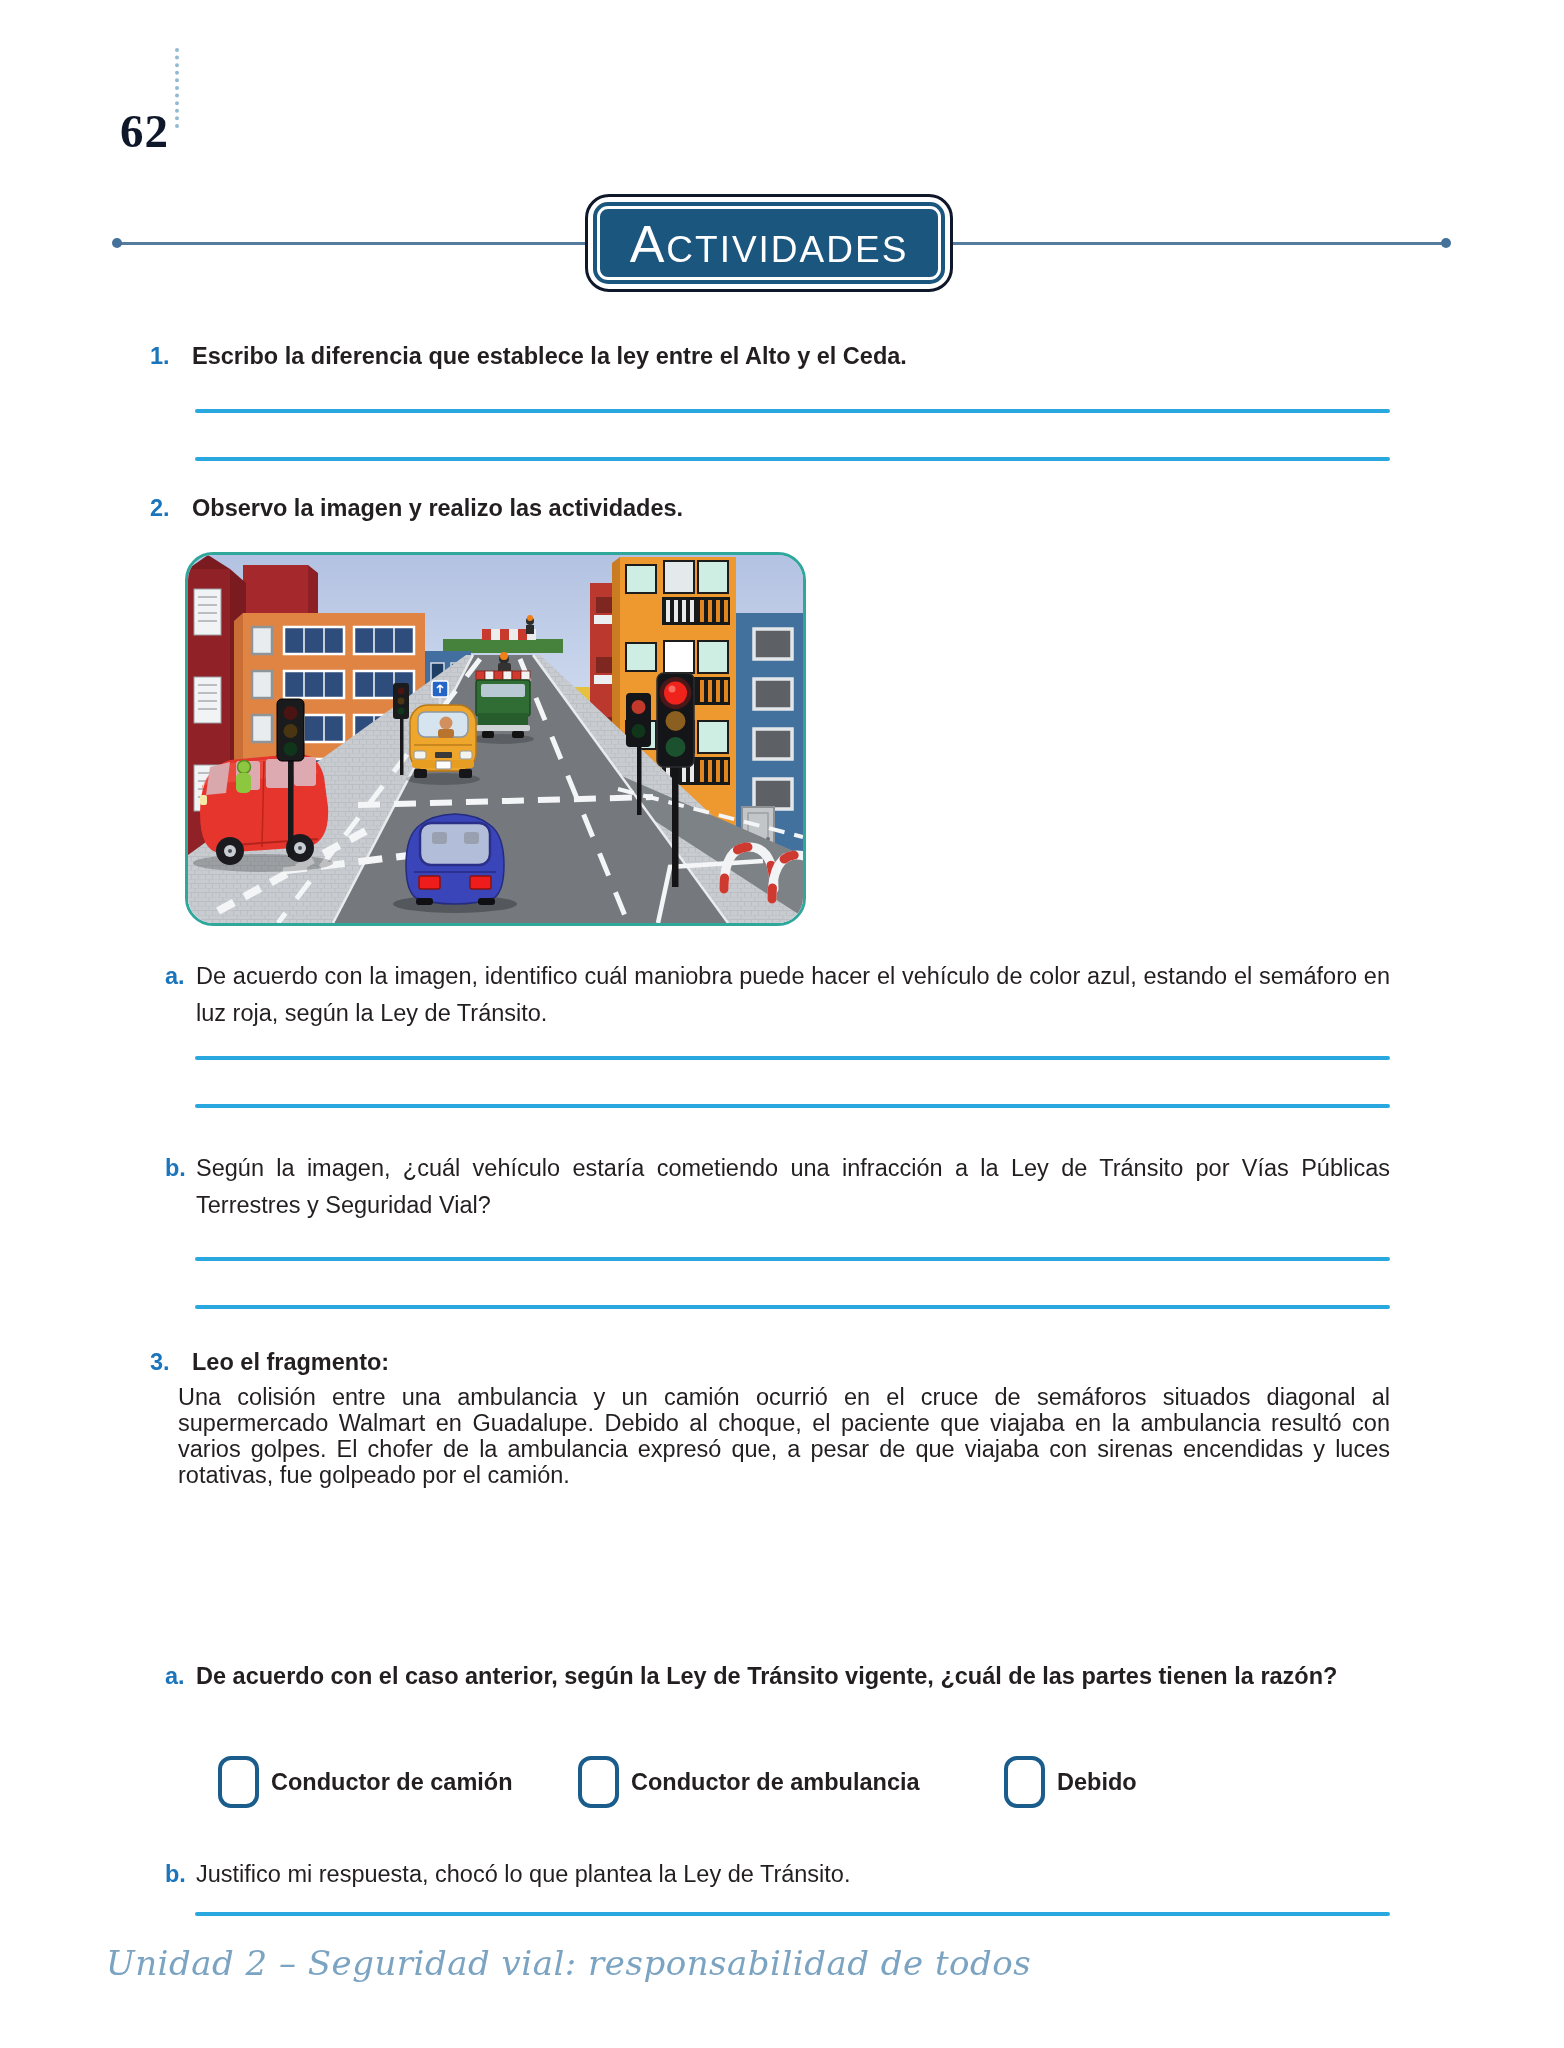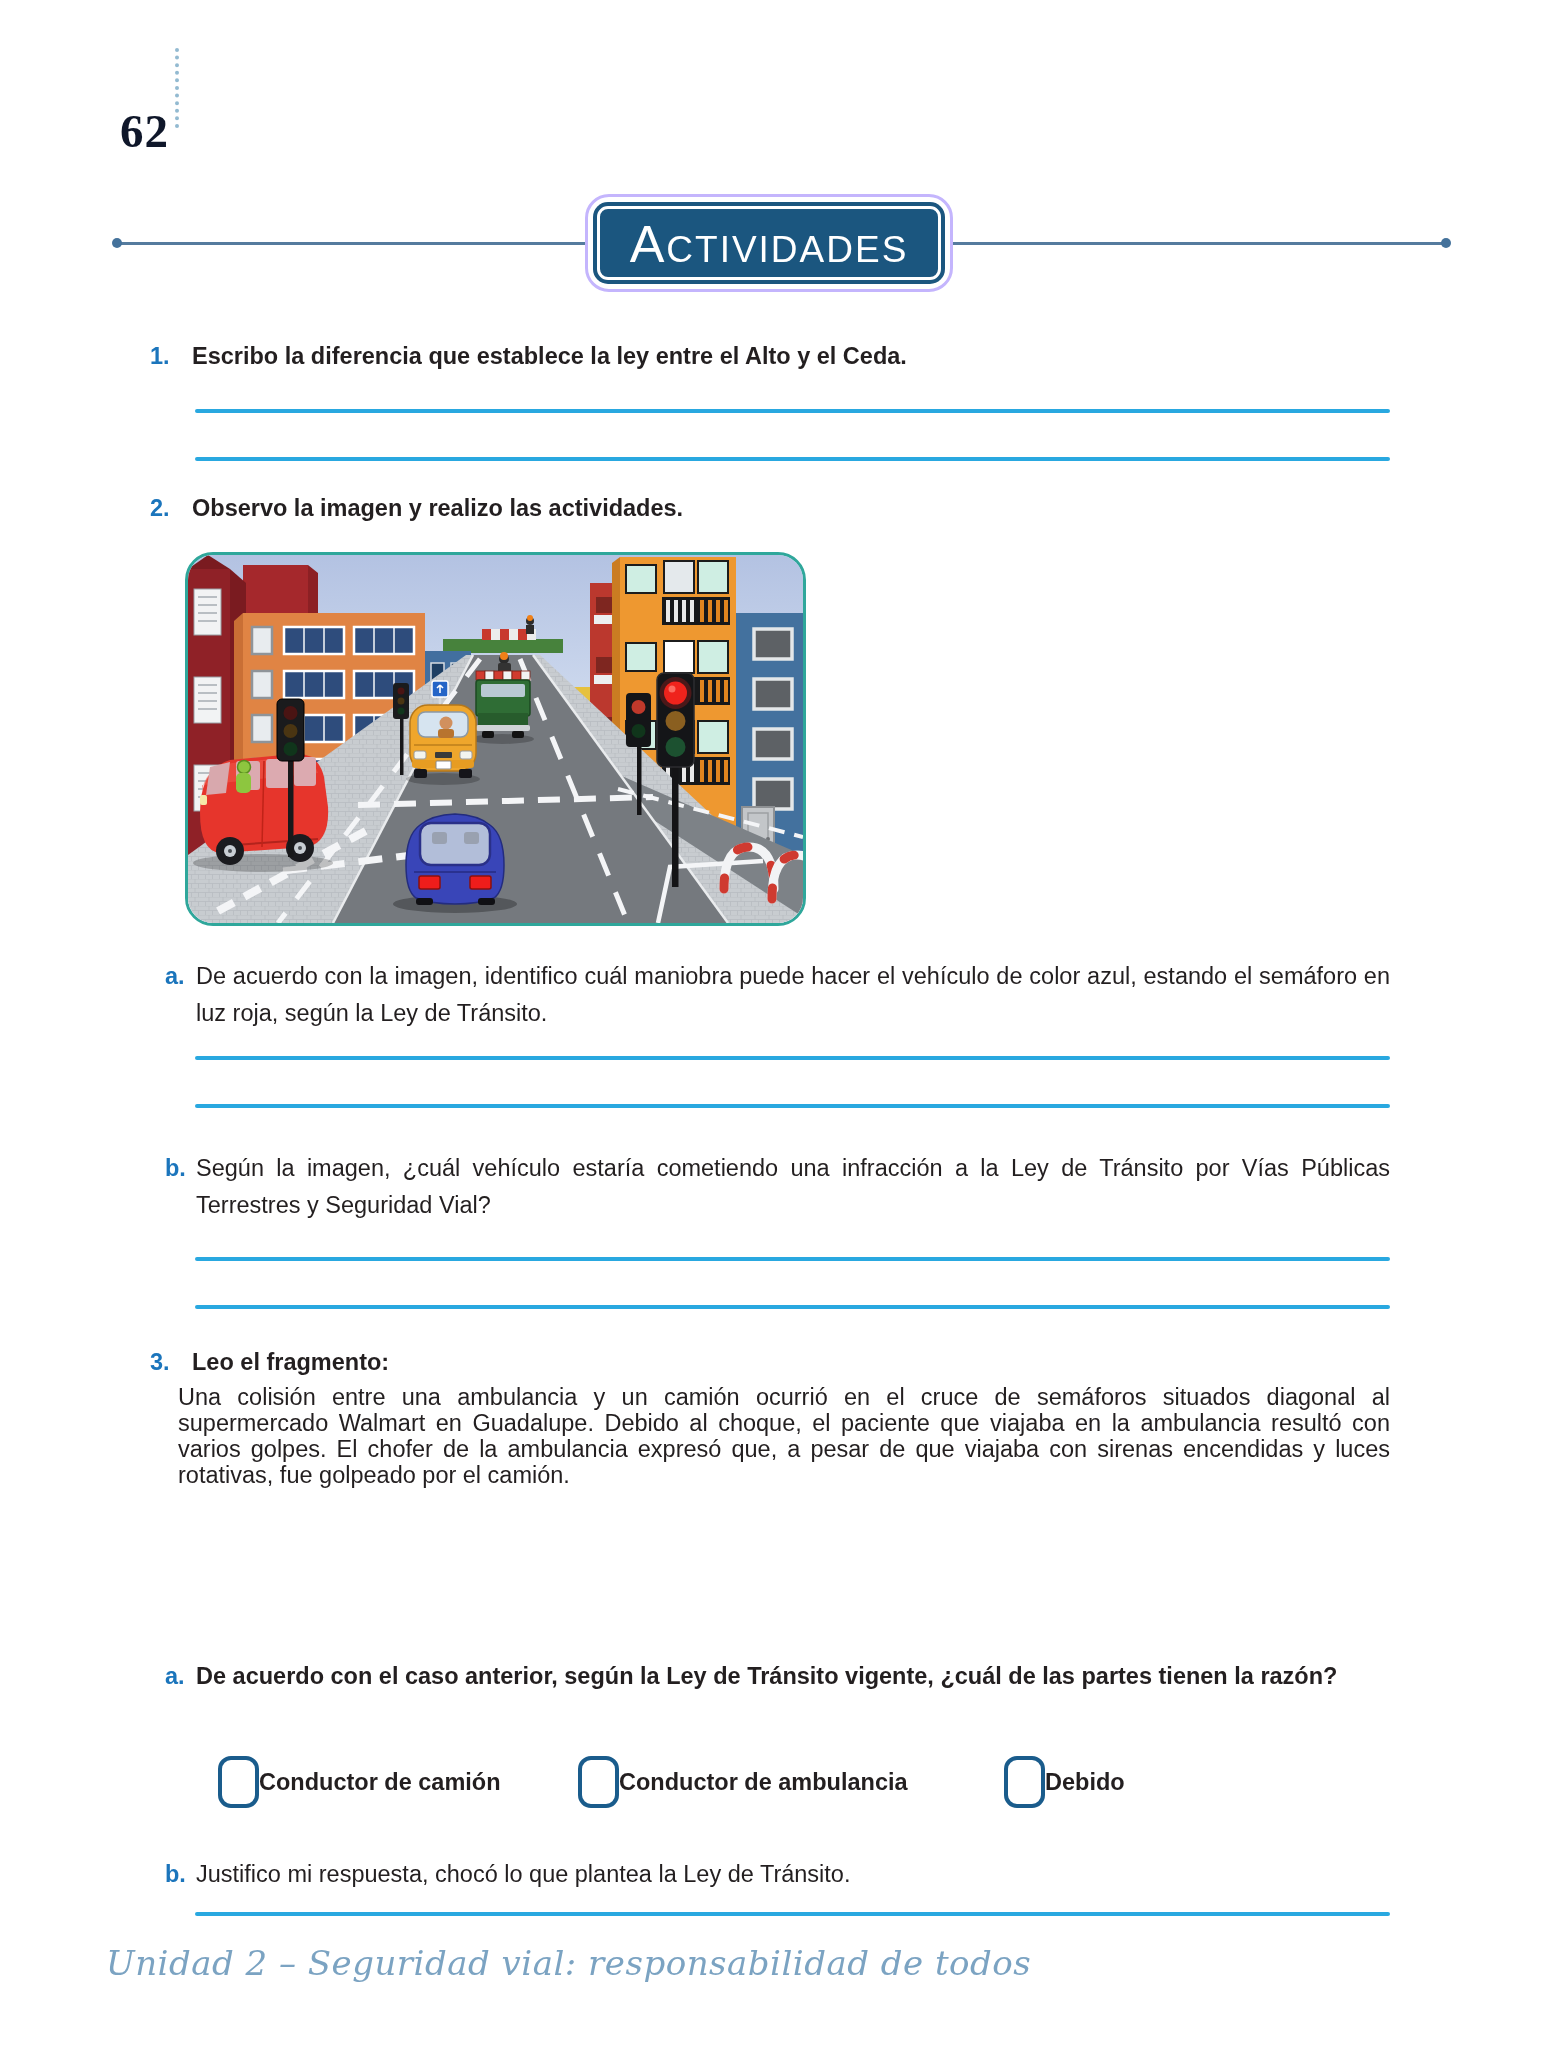--- a/index.html
+++ b/index.html
@@ -21,21 +21,21 @@
   
   .banner-rule {
     position:absolute; left:117px; top:242px; width:1330px; height:3px;
     background:#557b9e; z-index:1;
   }
   .rule-dot { position:absolute; top:238px; width:10px; height:10px; border-radius:50%; background:#44729b; z-index:1; }
   .rule-dot.left  { left:112px; }
   .rule-dot.right { left:1441px; }
   .banner-outer {
     position:absolute; left:585px; top:194px; width:368px; height:98px;
-    background:#ffffff; border:3px solid #c4b5fd; border-radius:24px;
+    background:#ffffff; border:3px solid #0f172a; border-radius:24px;
     padding:5px; box-sizing:border-box; z-index:2;
   }
   .banner-inner {
     position:relative; width:100%; height:100%;
     background:#1b567f; border-radius:15px;
     display:flex; align-items:center; justify-content:center;
   }
   .banner-inner::after {
     content:""; position:absolute; inset:4px; border:3px solid #ffffff;
     border-radius:11px; pointer-events:none;
@@ -65,21 +65,21 @@
   }
   
   .scene-box {
     position:absolute; left:185px; top:552px; width:615px; height:368px;
     border:3px solid #2fa79b; border-radius:28px; overflow:hidden;
     box-sizing:content-box; background:#cfe0f2;
   }
   .scene-box svg { display:block; width:100%; height:100%; }
   
   .cb-row { position:absolute; left:0; top:1756px; width:100%; height:52px; }
-  .cb-group { position:absolute; top:0; display:flex; align-items:center; }
+  .cb-group { position:absolute; top:0; display:flex; align-items:center; gap:12px; }
   .cbx {
     width:41px; height:52px; box-sizing:border-box;
     border:4px solid #1a5c8c; border-radius:13px; background:#fff;
   }
   .cb-label { font-size:23.5px; font-weight:bold; color:#231f20; white-space:nowrap; }
   
   .footer {
     position:absolute; left:106px; top:1943px;
     font-family:"DejaVu Serif", serif; font-style:italic;
     font-size:34px; color:#7ba3c2; letter-spacing:0.5px;

